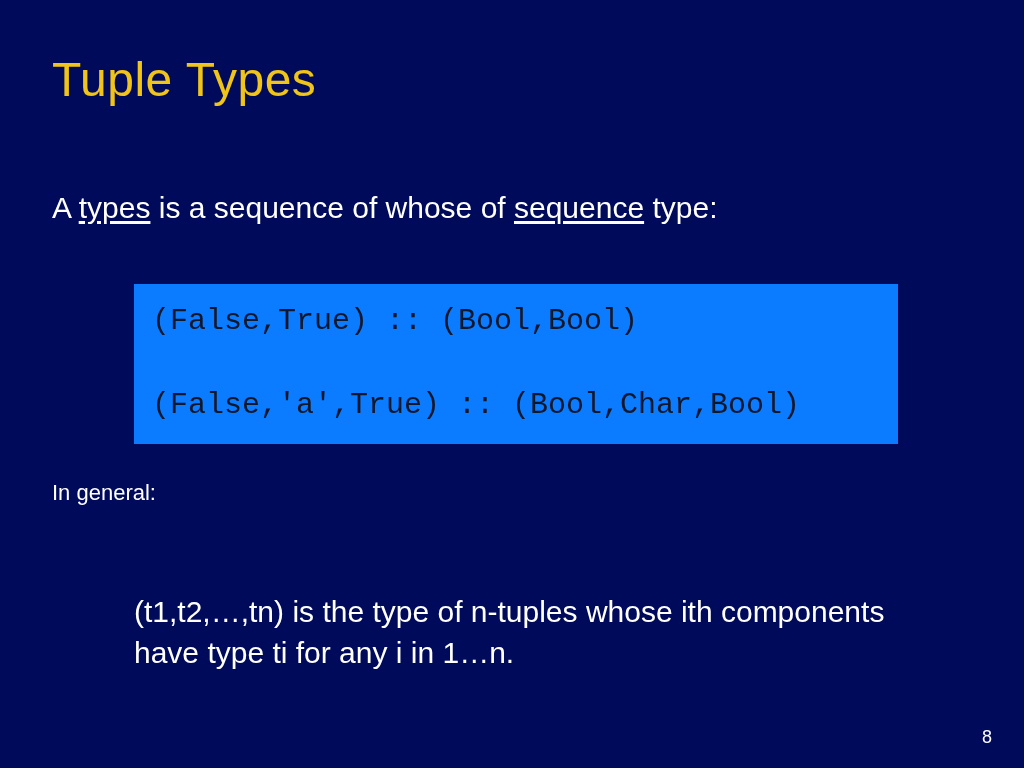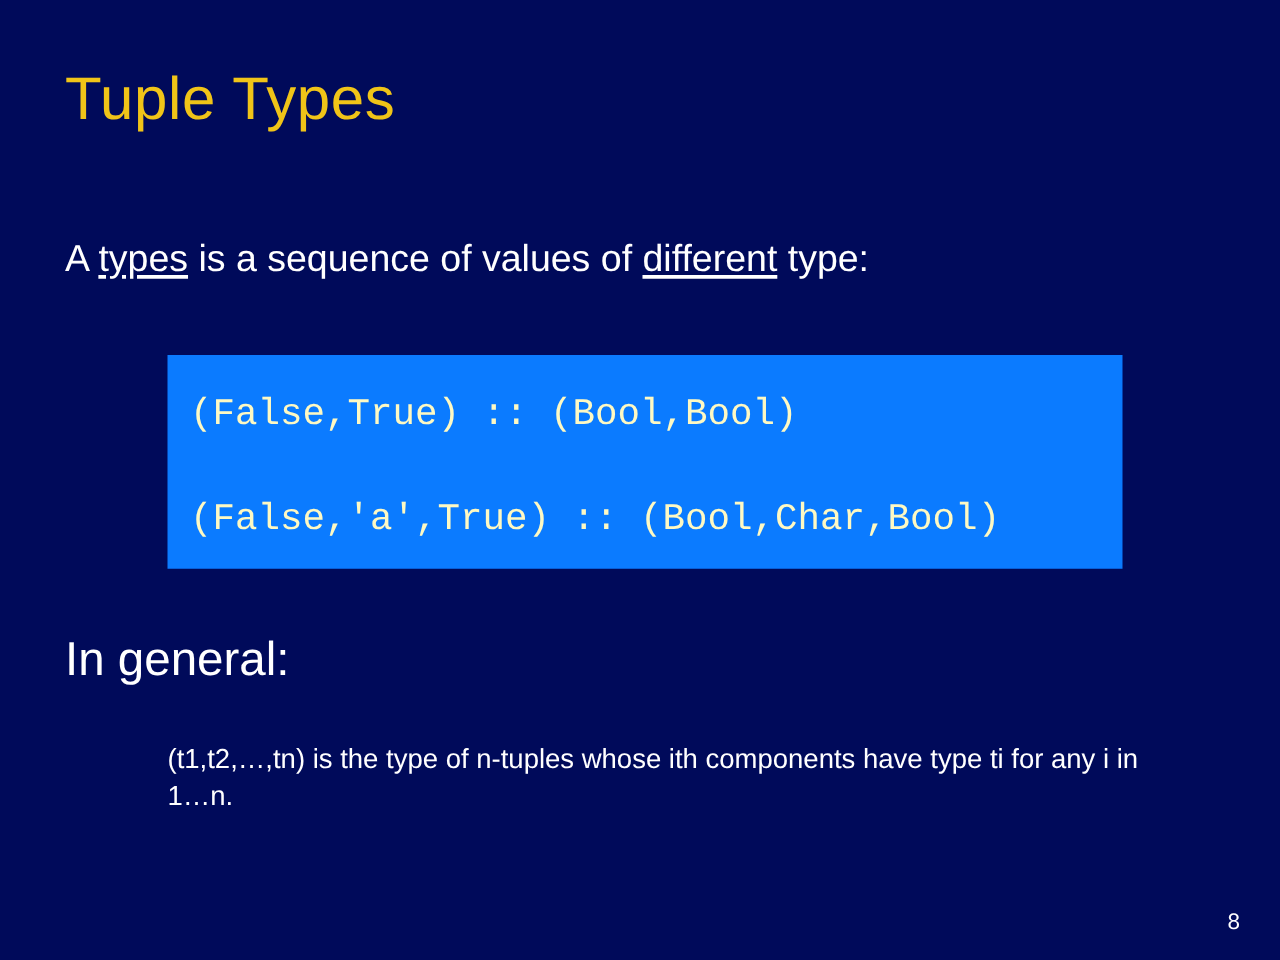--- a/index.html
+++ b/index.html
@@ -38,59 +38,59 @@
   .intro .u {
     text-decoration: underline;
     text-underline-offset: 3px;
   }
   .codebox {
     position: absolute;
     left: 134px;
     top: 284px;
     width: 764px;
     background: #0b7bff;
-    padding: 27px 18px 18px 18px;
+    padding: 16px 18px 18px 18px;
     box-sizing: border-box;
     font-family: Consolas, "Courier New", monospace;
     font-size: 30px;
-    color: #fef9c3;
+    color: #0f172a;
     line-height: 1.4;
     white-space: pre;
   }
   .subhead {
     position: absolute;
     left: 52px;
-    top: 507px;
-    font-size: 38px;
+    top: 480px;
+    font-size: 22px;
   }
   .general {
     position: absolute;
     left: 134px;
     top: 592px;
     width: 810px;
-    font-size: 22px;
+    font-size: 30px;
     line-height: 1.35;
   }
   .pagenum {
     position: absolute;
     right: 28px;
     bottom: 20px;
     font-size: 18px;
     color: #ffffff;
   }
 </style>
 </head>
 <body>
 
 <div class="slide">
 
   <div class="title">Tuple Types</div>
 
   <div class="intro">
-    <span>A </span><span class="u">types</span><span> is a sequence of values of </span><span class="u">different</span><span> type:</span>
+    <span>A </span><span class="u">types</span><span> is a sequence of whose of </span><span class="u">sequence</span><span> type:</span>
   </div>
 
   <div class="codebox"><span>(False,True) :: (Bool,Bool)</span>
 <span></span>
 <span>(False,'a',True) :: (Bool,Char,Bool)</span></div>
 
   <div class="subhead">In general:</div>
 
   <div class="general">(t1,t2,…,tn) is the type of n-tuples whose ith components have type ti for any i in 1…n.</div>
 

